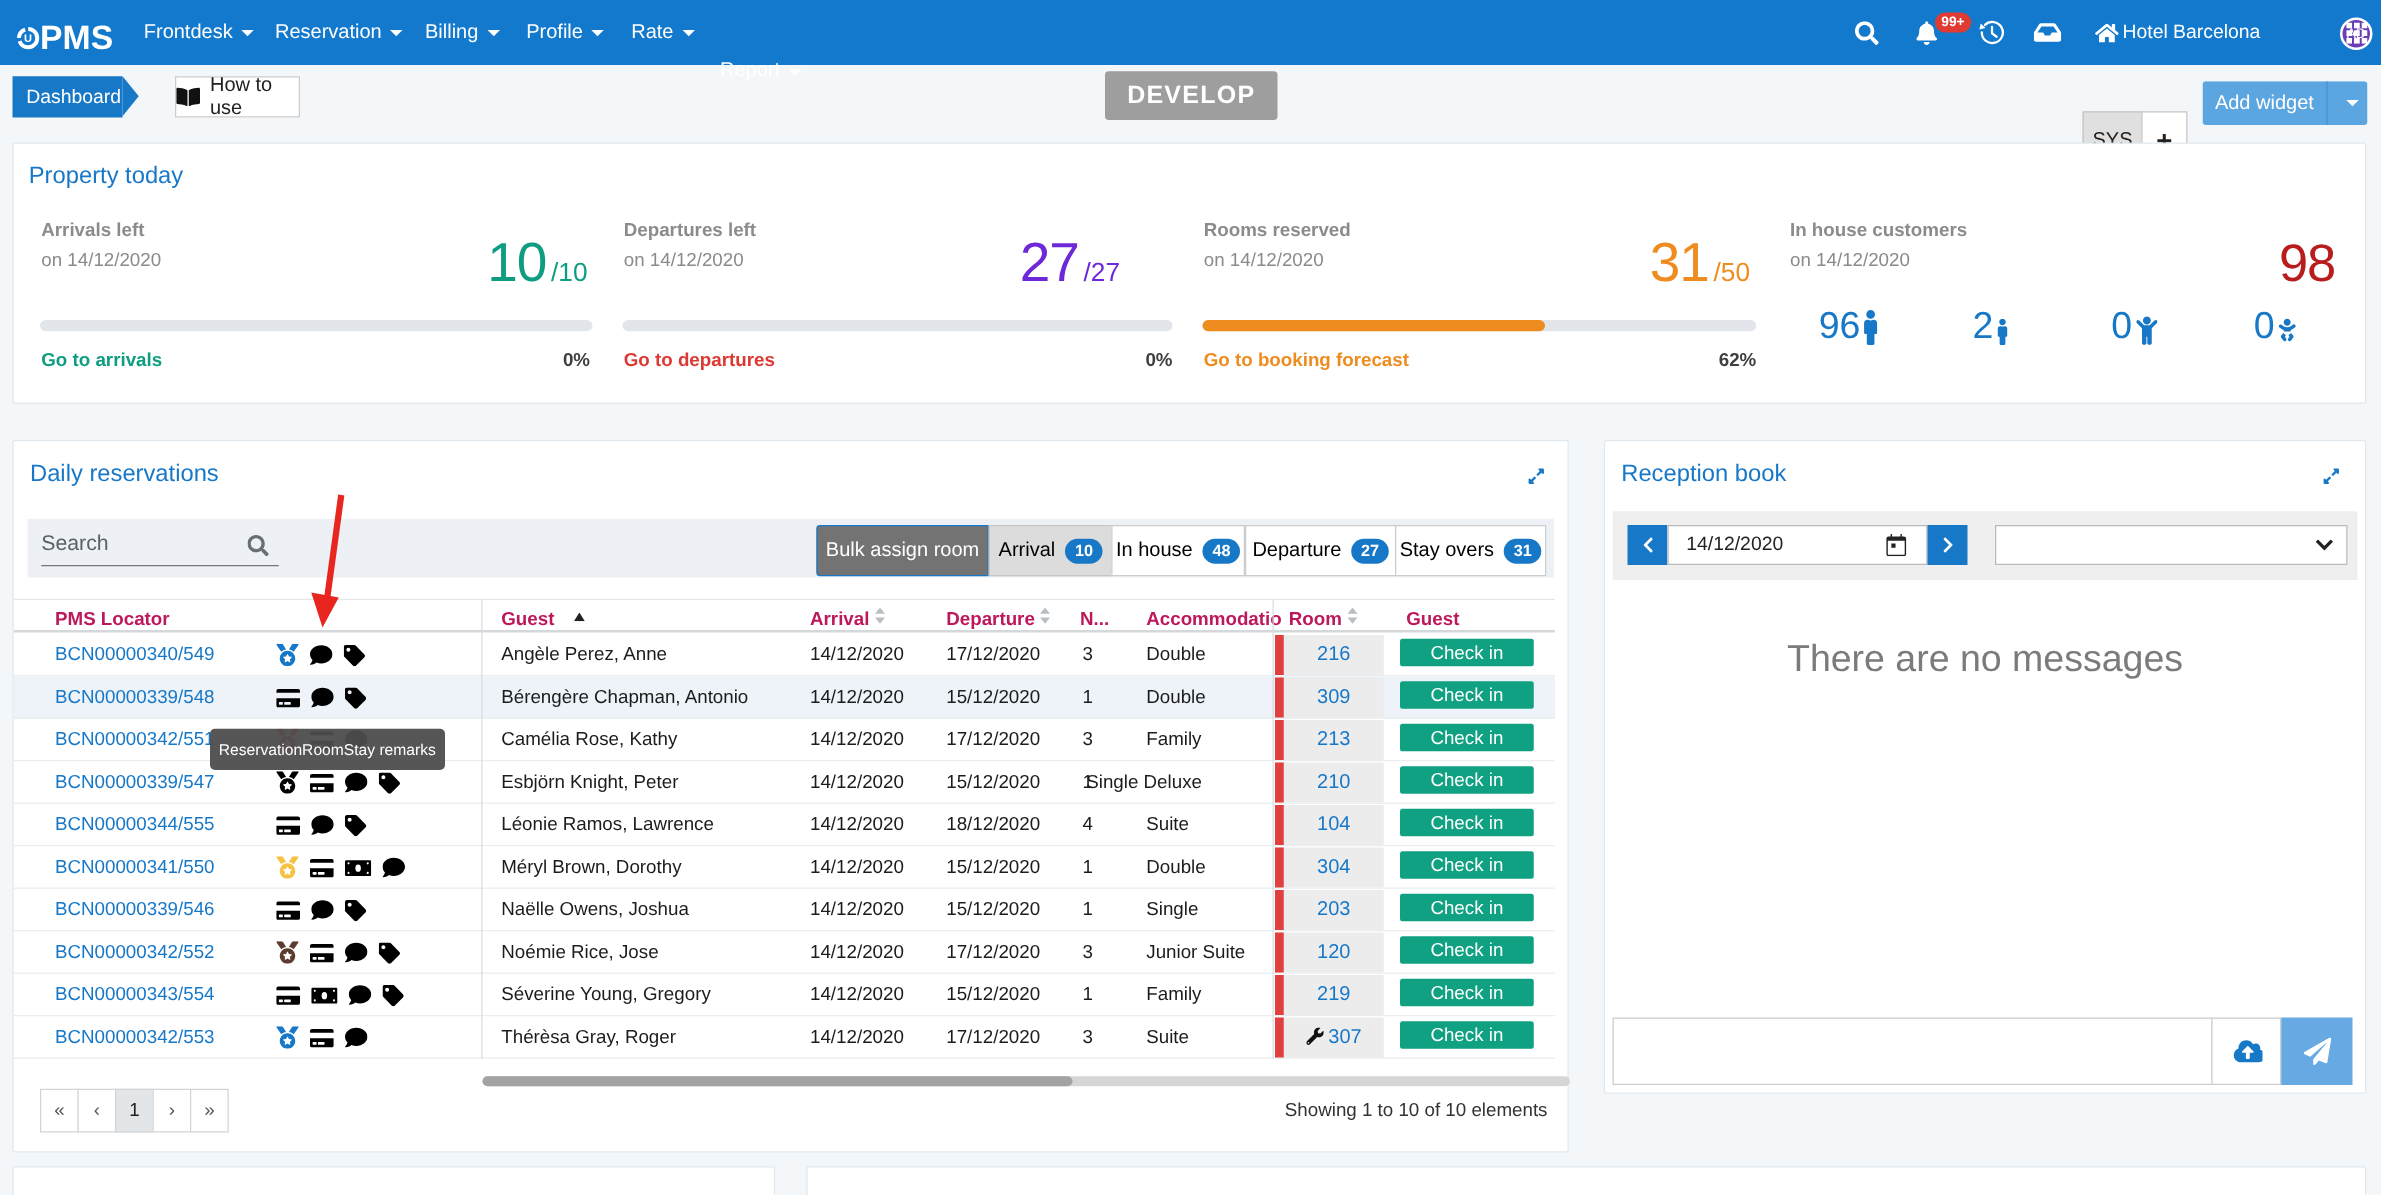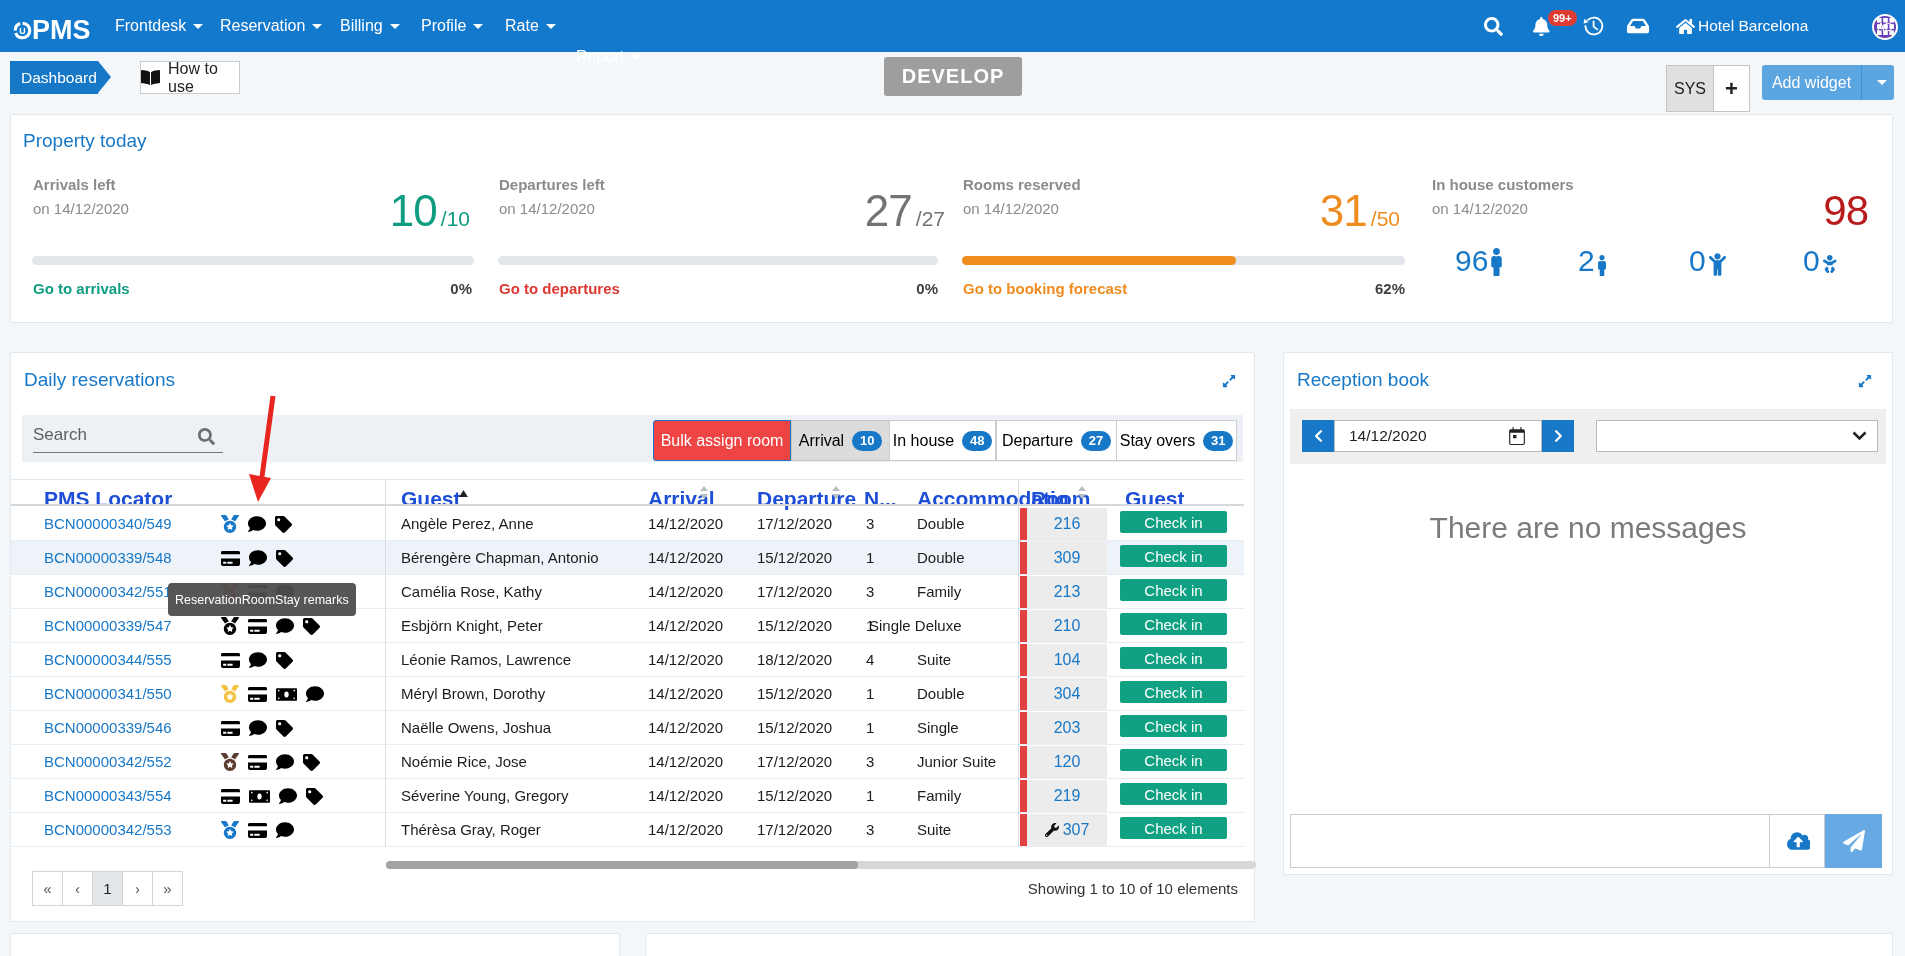--- a/index.html
+++ b/index.html
@@ -16,39 +16,39 @@
 #nav .menu { position:absolute; top:0; height:52px; display:flex; align-items:center; color:#fff; font-size:16px; }
 .caret { display:inline-block; width:0; height:0; border-left:5px solid transparent; border-right:5px solid transparent; border-top:5px solid #fff; margin-left:7px; }
 .navico { position:absolute; top:0; height:52px; display:flex; align-items:center; }
 
 
 #dashtag { position:absolute; left:10px; top:61px; width:88px; height:33px; background:#1878c8; color:#fff; font-size:15.5px; line-height:33px; padding-left:11px; }
 #dashtag:after { content:""; position:absolute; left:88px; top:0; width:0; height:0; border-top:16.5px solid transparent; border-bottom:16.5px solid transparent; border-left:13px solid #1878c8; }
 #howto { position:absolute; left:140px; top:61px; width:100px; height:33px; background:#fff; border:1px solid #ccc; display:flex; align-items:center; justify-content:center; gap:8px; font-size:16px; color:#222; }
 #develop { position:absolute; left:884px; top:57px; width:138px; height:39px; background:#9e9e9e; border-radius:3px; color:#fff; font-weight:bold; font-size:20px; letter-spacing:1px; display:flex; align-items:center; justify-content:center; }
 #sysgrp { position:absolute; left:1666px; top:65px; height:35px; display:flex; }
-#sysgrp .b { height:47px; border:1px solid #c4c4c4; font-size:16px; display:flex; align-items:center; justify-content:center; color:#222; }
+#sysgrp .b { height:47px; border:1px solid #c4c4c4; font-size:16px; display:flex; align-items:center; justify-content:center; color:#222;margin-top:24px; }
 #addw { position:absolute; left:1762px; top:65px; height:35px; display:flex; border-radius:3px; overflow:hidden; }
 #addw .m { background:#5ba5e0; color:#fff; font-size:16px; width:99px; display:flex; align-items:center; justify-content:center; }
 #addw .c { background:#5ba5e0; width:33px; border-left:1px solid #3f8fd2; display:flex; align-items:center; justify-content:center; }
 .lbl { position:absolute; color:#8b8b8b; font-size:15px; font-weight:bold; }
 .date { position:absolute; color:#8b8b8b; font-size:15px; }
 .bignum { position:absolute; font-size:44px; text-align:right; letter-spacing:-1px; }
 .bignum small { font-size:21px; margin-left:4px; letter-spacing:0; }
 .pbar { position:absolute; height:9px; background:#e2e6ea; border-radius:4.5px; }
 .pfill { height:9px; background:#ef8c20; border-radius:4.5px; }
 .golink { position:absolute; font-size:15px; font-weight:bold; }
 .pct { position:absolute; font-size:15px; font-weight:bold; color:#3f3f3f; text-align:right; }
 
 
 .strip { position:absolute; background:#edf1f5; }
-.btn-blue { background:#ef4444; color:#fff; border:1px solid #1878c8; }
+.btn-blue { background:#737373; color:#fff; border:1px solid #1878c8; }
 .fbtn { height:41px; font-size:16px; display:flex; align-items:center; justify-content:center; gap:8px; }
 .badge { background:#1878c8; color:#fff; font-size:13px; font-weight:bold; border-radius:10px; height:20px; min-width:30px; display:flex; align-items:center; justify-content:center; }
-.th { position:absolute; font-weight:bold; font-size:21px; color:#1d4ed8; }
+.th { position:absolute; font-weight:bold; font-size:15px; color:#be185d; }
 .row { position:absolute; left:11px; width:1233px; height:34px; border-bottom:1px solid #e9edf0; }
 .loc { position:absolute; left:33px; top:0; height:34px; line-height:34px; color:#1878c8; font-size:15px; }
 .icons { position:absolute; left:210px; top:0; height:34px; display:flex; align-items:center; gap:9px; }
 .gcell { position:absolute; font-size:15px; color:#1c1c1c; top:0; height:34px; line-height:34px; }
 .room { position:absolute; left:1009px; top:1px; width:87px; height:32px; background:#ececec; }
 .room .bar { position:absolute; left:0; top:0; width:7px; height:32px; background:#e04040; }
 .room .num { position:absolute; left:7px; right:0; text-align:center; line-height:32px; color:#1878c8; font-size:16px; }
 .room .num svg { display:inline-block; }
 .chk { position:absolute; left:1109px; top:4px; width:107px; height:22px; background:#0fa181; border-radius:2px; color:#fff; font-size:15px; display:flex; align-items:center; justify-content:center; }
 .sorter { position:absolute; top:6px; width:8px; height:14px; }
@@ -148,21 +148,21 @@
 
 <div class="lbl" style="left:33px;top:176px;">Arrivals left</div>
 <div class="date" style="left:33px;top:200px;">on 14/12/2020</div>
 <div class="bignum" style="left:270px;top:186px;width:200px;color:#0e9d81;">10<small>/10</small></div>
 <div class="pbar" style="left:32px;top:256px;width:442px;"></div>
 <div class="golink" style="left:33px;top:280px;color:#0e9d81;">Go to arrivals</div>
 <div class="pct" style="left:370px;top:280px;width:102px;">0%</div>
 
 <div class="lbl" style="left:499px;top:176px;">Departures left</div>
 <div class="date" style="left:499px;top:200px;">on 14/12/2020</div>
-<div class="bignum" style="left:745px;top:186px;width:200px;color:#737373;">27<small>/27</small></div>
+<div class="bignum" style="left:696px;top:186px;width:200px;color:#6d28d9;">27<small>/27</small></div>
 <div class="pbar" style="left:498px;top:256px;width:440px;"></div>
 <div class="golink" style="left:499px;top:280px;color:#dd3832;">Go to departures</div>
 <div class="pct" style="left:836px;top:280px;width:102px;">0%</div>
 
 <div class="lbl" style="left:963px;top:176px;">Rooms reserved</div>
 <div class="date" style="left:963px;top:200px;">on 14/12/2020</div>
 <div class="bignum" style="left:1200px;top:186px;width:200px;color:#ef8c20;">31<small>/50</small></div>
 <div class="pbar" style="left:962px;top:256px;width:443px;">
     <div class="pfill" style="width:274px;"></div>
   </div>

